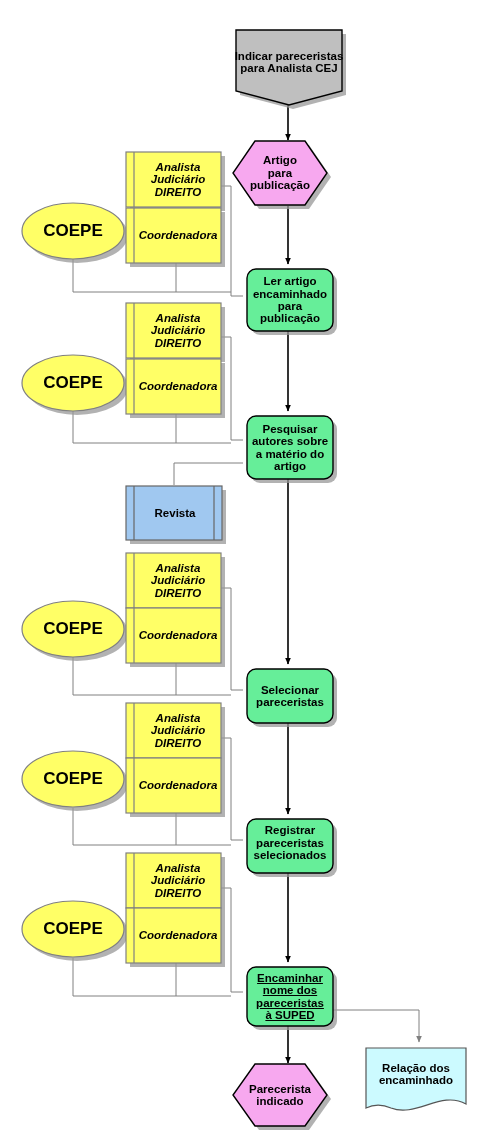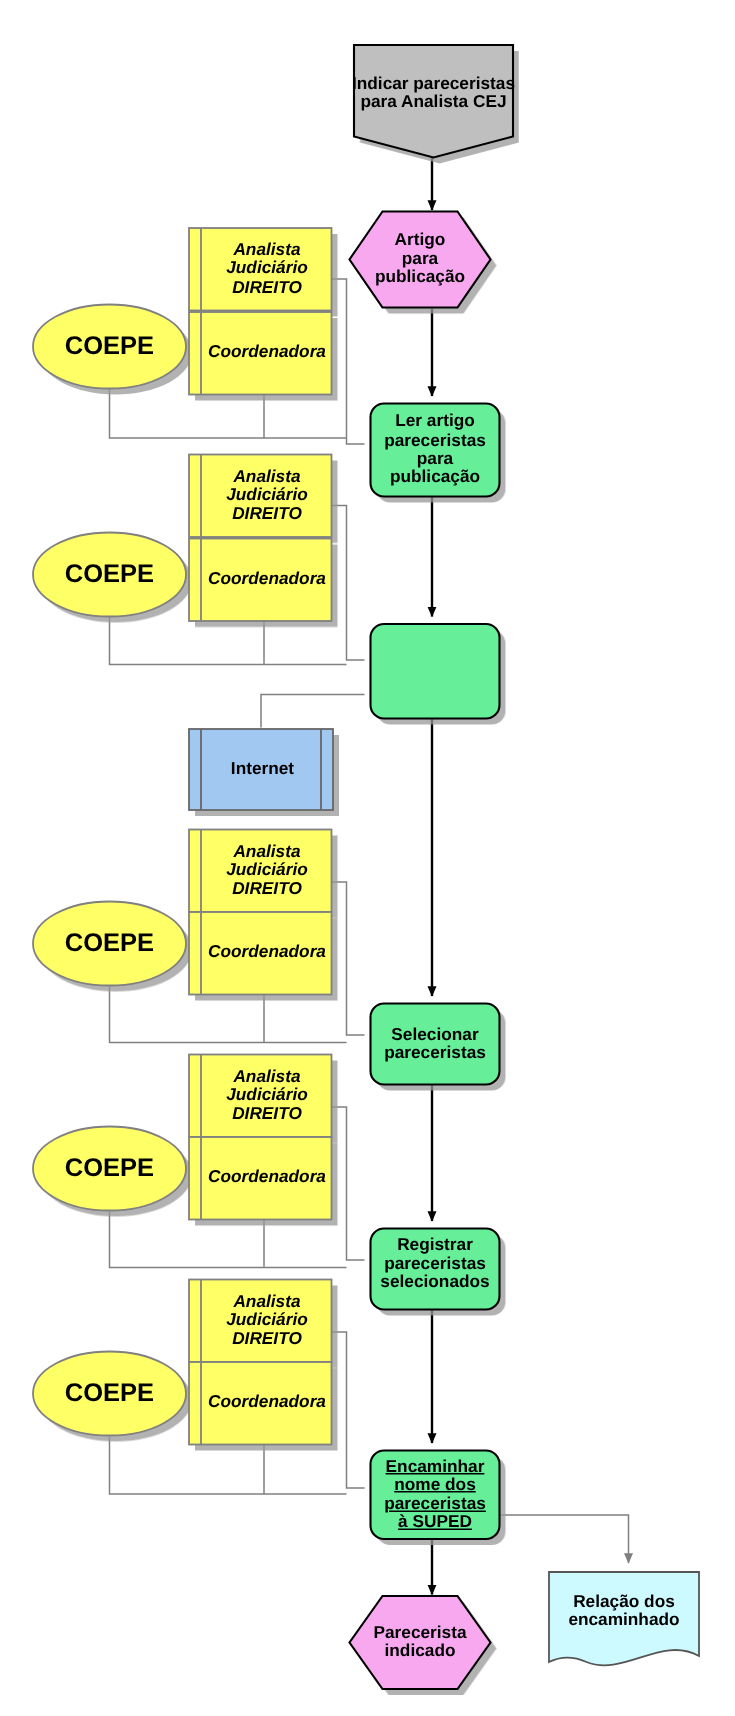--- a/index.html
+++ b/index.html
@@ -223,44 +223,48 @@
   </svg>
 
   <div class="node-label lbl-start" style="left:232px; top:34px; width:114px; height:56px;">Indicar pareceristas
 para Analista CEJ</div>
 
   <div class="node-label lbl-term" style="left:243px; top:145px; width:74px; height:56px;">Artigo
 para
 publicação</div>
 
   <div class="node-label lbl-process" style="left:245px; top:270px; width:90px; height:60px;">Ler artigo
-pareceristas
+encaminhado
 para
 publicação</div>
 
+  <div class="node-label lbl-process" style="left:243px; top:417px; width:94px; height:61px;">Pesquisar
+autores sobre
+a matério do
+artigo</div>
 
   <div class="node-label lbl-process" style="left:245px; top:670px; width:90px; height:52px;">Selecionar
 pareceristas</div>
 
   <div class="node-label lbl-process" style="left:245px; top:820px; width:90px; height:46px;">Registrar
 pareceristas
 selecionados</div>
 
   <div class="node-label lbl-process" style="left:245px; top:968px; width:90px; height:57px;text-decoration:underline;">Encaminhar
 nome dos
 pareceristas
 à SUPED</div>
 
   <div class="node-label lbl-term" style="left:243px; top:1068px; width:74px; height:54px;">Parecerista
 indicado</div>
 
   <div class="node-label lbl-doc" style="left:366px; top:1052px; width:100px; height:44px;">Relação dos
 encaminhado</div>
 
-  <div class="node-label lbl-system" style="left:136px; top:486px; width:78px; height:54px;">Internet</div>
+  <div class="node-label lbl-system" style="left:136px; top:486px; width:78px; height:54px;">Revista</div>
 
   <div class="node-label lbl-actor" style="left:28px; top:203px; width:90px; height:56px;">COEPE</div>
   <div class="node-label lbl-role" style="left:136px; top:152px; width:84px; height:55px;">Analista
 Judiciário
 DIREITO</div>
   <div class="node-label lbl-role" style="left:136px; top:208px; width:84px; height:55px;">Coordenadora</div>
 
   <div class="node-label lbl-actor" style="left:28px; top:355px; width:90px; height:56px;">COEPE</div>
   <div class="node-label lbl-role" style="left:136px; top:303px; width:84px; height:55px;">Analista
 Judiciário

